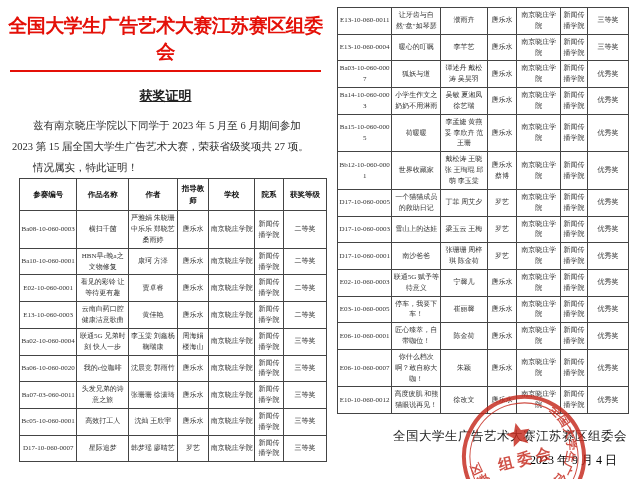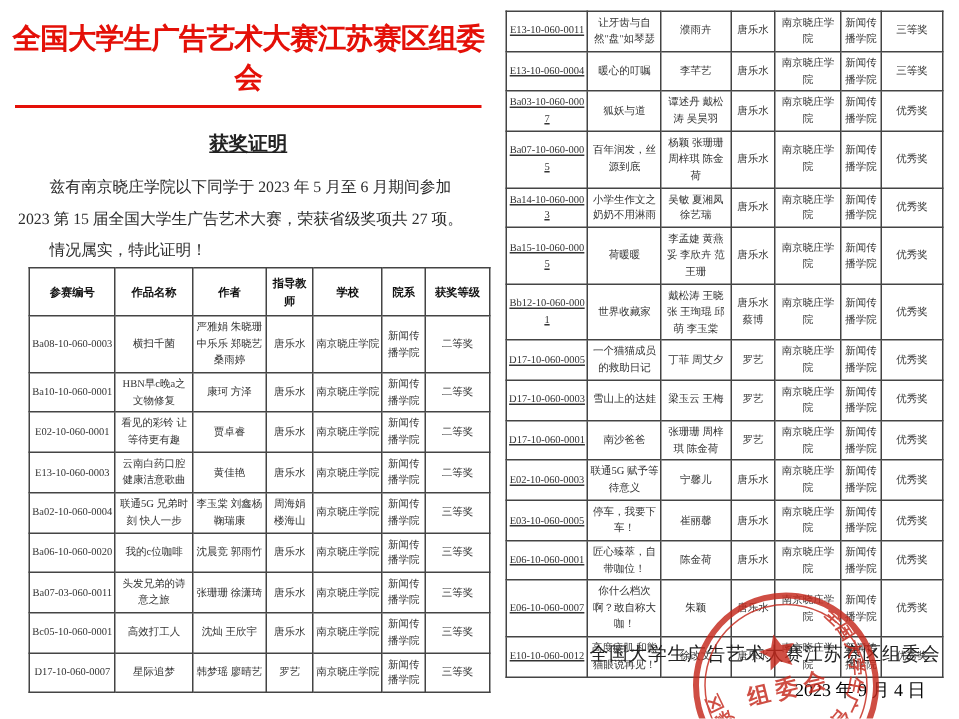--- a/index.html
+++ b/index.html
@@ -43,21 +43,21 @@
   .t-left{margin-left:19px;width:308px;}
   .t-left th:nth-child(1),.t-left td:nth-child(1){width:19%;}
   .t-left th:nth-child(2),.t-left td:nth-child(2){width:17%;}
   .t-left th:nth-child(3),.t-left td:nth-child(3){width:16%;}
   .t-left th:nth-child(4),.t-left td:nth-child(4){width:10%;margin-top:32px;}
   .t-left th:nth-child(5),.t-left td:nth-child(5){width:15%;}
   .t-left th:nth-child(6),.t-left td:nth-child(6){width:9%;}
   .t-left th:nth-child(7),.t-left td:nth-child(7){width:14%;}
 
   .t-right{margin:7px 0 0 6px;width:292px;}
-  .t-right td:nth-child(1){width:19%;text-decoration:underline;}
+  .t-right td:nth-child(1){width:19%;}
   .t-right td:nth-child(2){width:17%;}
   .t-right td:nth-child(3){width:16%;}
   .t-right td:nth-child(4){width:10%;}
   .t-right td:nth-child(5){width:15%;}
   .t-right td:nth-child(6){width:9%;}
   .t-right td:nth-child(7){width:14%;}
   .t-right td{padding:3px 1px;}
 
   
   .footer{position:absolute;left:0;right:0;top:420px;height:59px;}
@@ -201,29 +201,20 @@
           <td>李芊艺</td>
           <td>唐乐水</td>
           <td>南京晓庄学院</td>
           <td>新闻传播学院</td>
           <td>三等奖</td>
         </tr>
         <tr>
           <td>Ba03-10-060-0007</td>
           <td>狐妖与道</td>
           <td>谭述丹 戴松涛 吴昊羽</td>
-          <td>唐乐水</td>
-          <td>南京晓庄学院</td>
-          <td>新闻传播学院</td>
-          <td>优秀奖</td>
-        </tr>
-        <tr>
-          <td>Ba07-10-060-0005</td>
-          <td>百年润发，丝源到底</td>
-          <td>杨颖 张珊珊 周梓琪 陈金荷</td>
           <td>唐乐水</td>
           <td>南京晓庄学院</td>
           <td>新闻传播学院</td>
           <td>优秀奖</td>
         </tr>
         <tr>
           <td>Ba14-10-060-0003</td>
           <td>小学生作文之奶奶不用淋雨</td>
           <td>吴敏 夏湘凤 徐艺瑞</td>
           <td>唐乐水</td>

